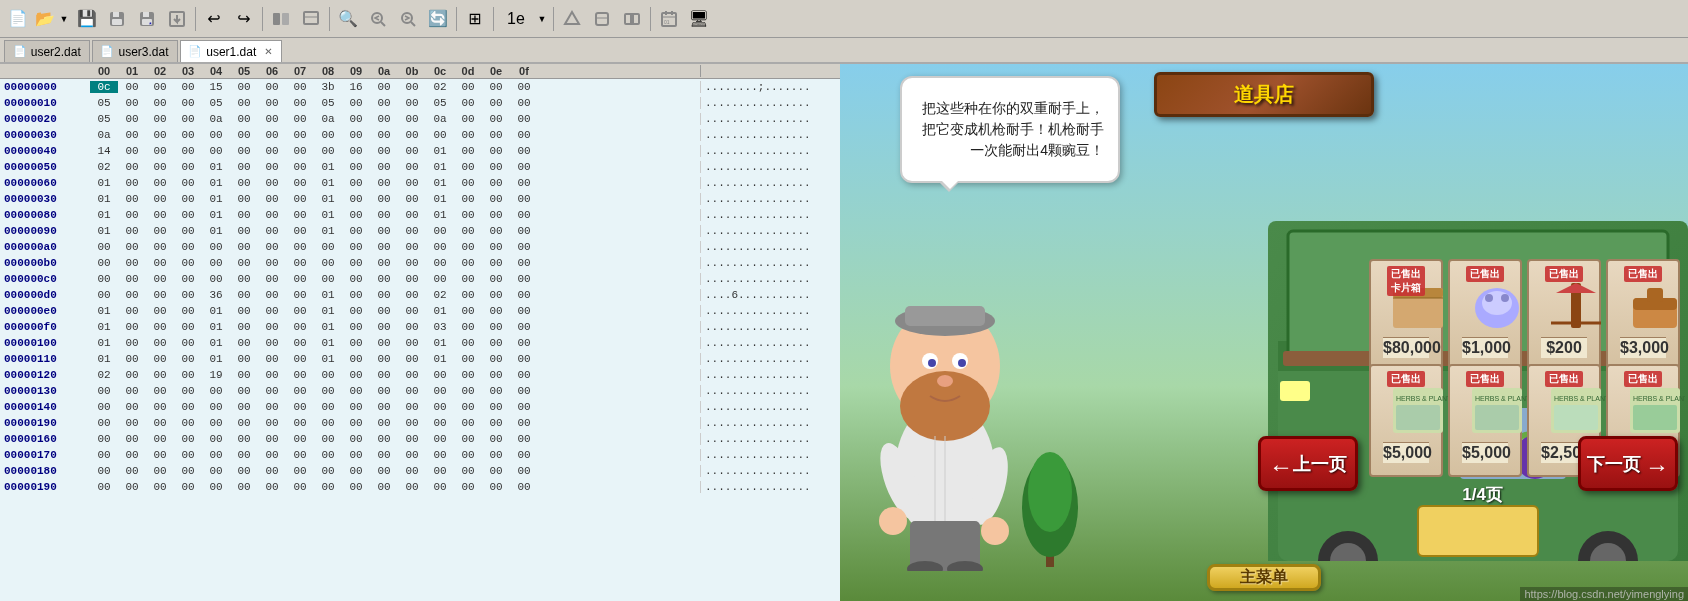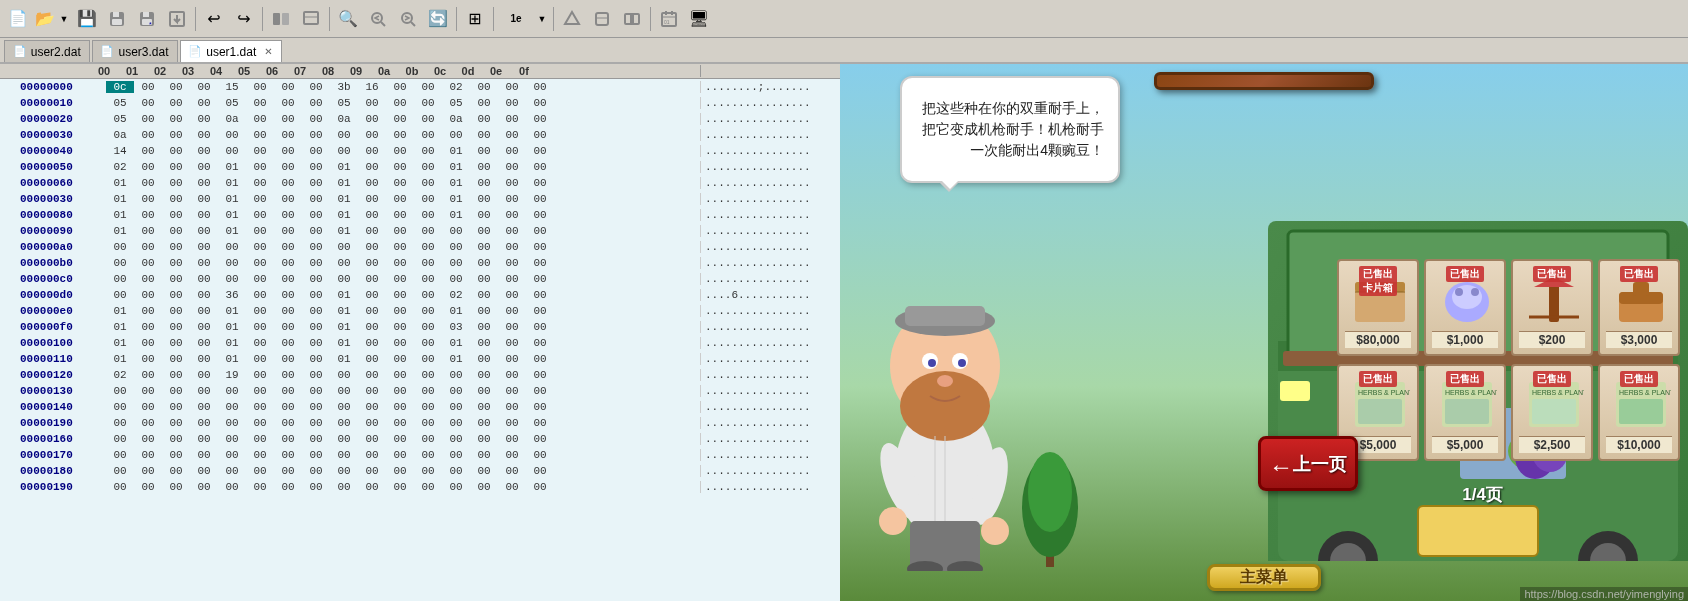--- a/index.html
+++ b/index.html
@@ -88,21 +88,20 @@
       flex: 1;
       overflow-y: auto;
       background: #e8f4f8;
     }
     .hex-row {
       display: flex;
       align-items: center;
       height: 16px;
       font-family: 'Courier New', monospace;
       font-size: 11px;
-      margin-left: 16px;
     }
     .hex-addr {
       width: 90px;
       text-align: left;
       padding: 0 4px;
       color: #000080;
       font-weight: bold;
       flex-shrink: 0;
     }
     .hex-bytes {
@@ -212,26 +211,26 @@
       position: absolute;
       bottom: 40px;
       right: 0px;
       width: 420px;
       height: 340px;
       background: linear-gradient(135deg, #4a8a4a 0%, #3a7a3a 100%);
       border-radius: 8px 8px 0 0;
       z-index: 5;
     }
     .shop-item {
-      width: 82px;
+      width: 74px;
       background: linear-gradient(180deg, #e8d8c0 0%, #d4c0a0 100%);
       border: 2px solid #a08060;
       border-radius: 4px;
       text-align: center;
-      padding: 6px;
+      padding: 12px;
       position: relative;
     }
     .shop-item-img {
       width: 70px;
       height: 60px;
       margin: 2px auto;
       display: flex;
       align-items: center;
       justify-content: center;
     }
@@ -242,21 +241,21 @@
       transform: translateX(-50%);
       background: rgba(200,50,50,0.9);
       color: #fff;
       font-size: 10px;
       padding: 1px 4px;
       border-radius: 2px;
       white-space: nowrap;
       font-weight: bold;
     }
     .shop-item-price {
-      font-size: 12px;
+      font-size: 16px;
       font-weight: bold;
       color: #333;
       background: #f0e8d0;
       border-top: 1px solid #a08060;
       padding: 1px 0;
     }
 
     
     .nav-btn {
       position: absolute;
@@ -420,21 +419,21 @@
         <line x1="12" y1="12" x2="16" y2="16" stroke="#888" stroke-width="2"></line>
         <polyline points="6,6 10,8 6,10" fill="none" stroke="#888" stroke-width="1.5"></polyline>
       </svg>
   </button>
   <button class="tb-btn">🔄</button>
   <div class="tb-sep"></div>
   <button class="tb-btn">⊞</button>
   <div class="tb-sep"></div>
   <div class="tb-dropdown">
     <button class="tb-btn" style="width:36px;">
-      <span style="font-size:10px;font-weight:bold;">1e</span>
+      <span style="font-size:16px;font-weight:normal;">1e</span>
     </button>
     <button class="tb-btn" style="width:14px;font-size:9px;">▼</button>
   </div>
   <div class="tb-sep"></div>
   <button class="tb-btn">
     <svg width="18" height="18" viewBox="0 0 18 18">
         <polygon points="9,2 16,14 2,14" fill="none" stroke="#888" stroke-width="2"></polygon>
       </svg>
   </button>
   <button class="tb-btn">
@@ -1084,20 +1083,21 @@
 
     <div class="tree" style="left:180px; bottom:30px;">
       <svg width="60" height="120" viewBox="0 0 60 120">
         <rect x="26" y="80" width="8" height="40" fill="#6B4423"></rect>
         <ellipse cx="30" cy="60" rx="28" ry="50" fill="#2d7a2d"></ellipse>
         <ellipse cx="30" cy="45" rx="22" ry="40" fill="#3a9a3a"></ellipse>
       </svg>
     </div>
 
     <div id="game-sign">
+      <div class="sign-line2">道具店</div>
     </div>
 
     <div id="speech-bubble">
       <span>把这些种在你的双重耐手上，把它变成机枪耐手！机枪耐手一次能耐出4颗豌豆！</span>
     </div>
 
     <div id="character">
       
       <svg width="180" height="380" viewBox="0 0 180 380">
 
@@ -1277,20 +1277,24 @@
         <path d="M35 20 Q40 10 45 20" fill="none" stroke="#225522" stroke-width="3"></path>
         <line x1="40" y1="10" x2="40" y2="22" stroke="#225522" stroke-width="2"></line>
       </svg>
     </div>
 
     <div class="nav-btn" id="btn-prev">
       <span class="nav-arrow">←</span>
       <span class="nav-btn-text" style="">上一页</span>
     </div>
 
+    <div class="nav-btn" id="btn-next">
+      <span class="nav-btn-text" style="margin-right:4px;">下一页</span>
+      <span class="nav-arrow">→</span>
+    </div>
 
     <div id="page-indicator">
       <span>1/4页</span>
     </div>
 
     <div id="main-menu-btn">
       <span>主菜单</span>
     </div>
 
     <div id="watermark">

